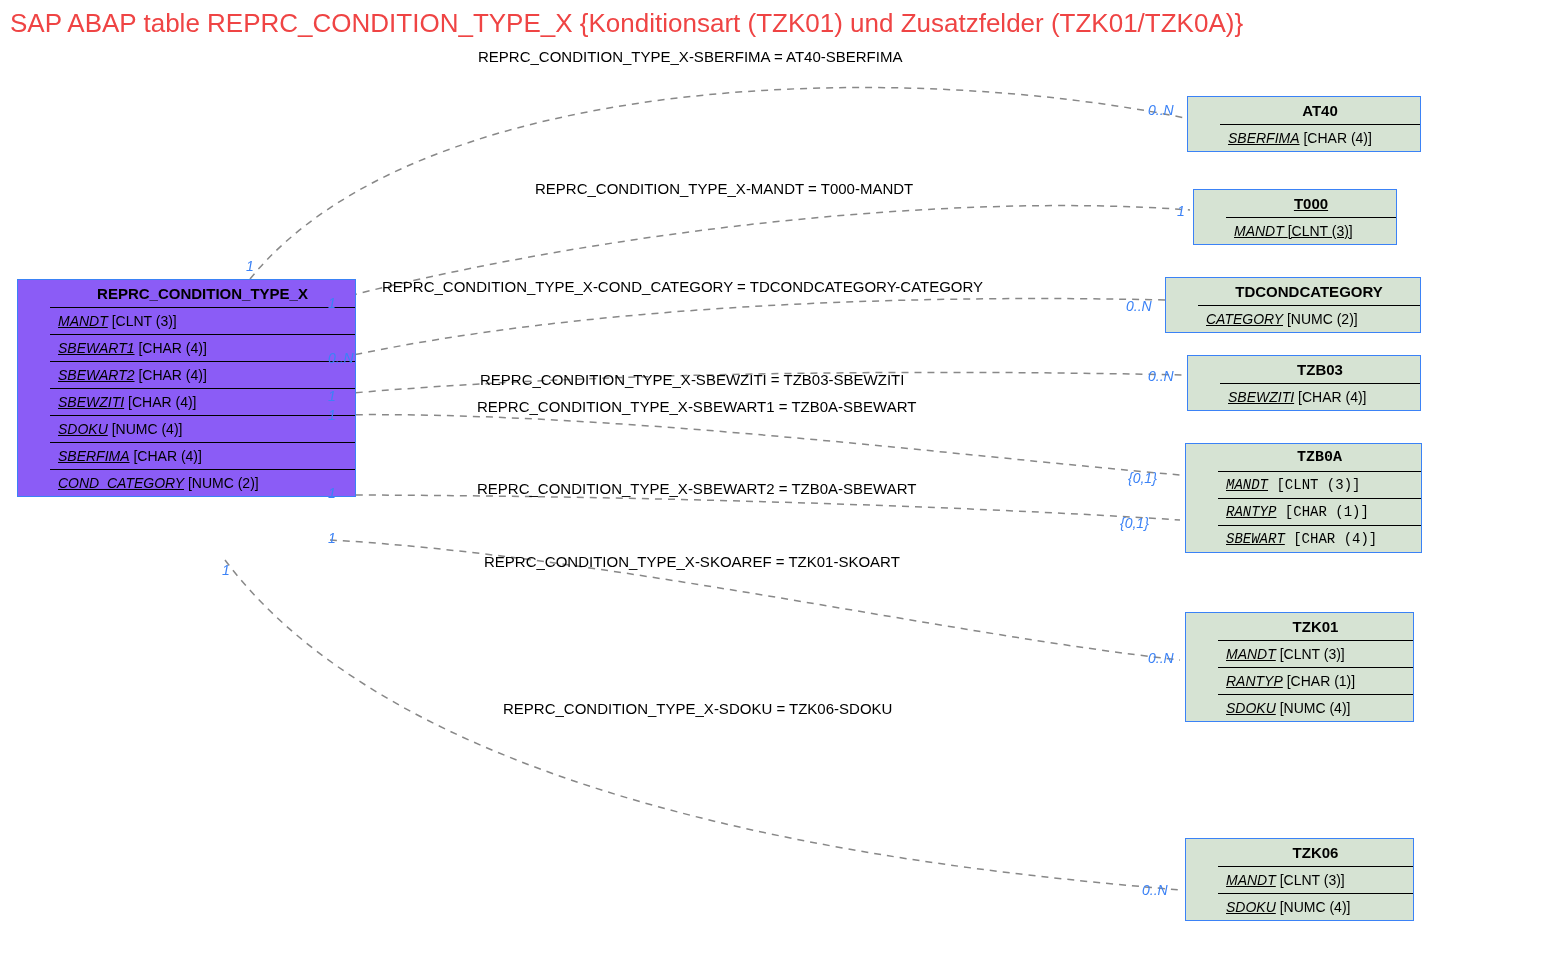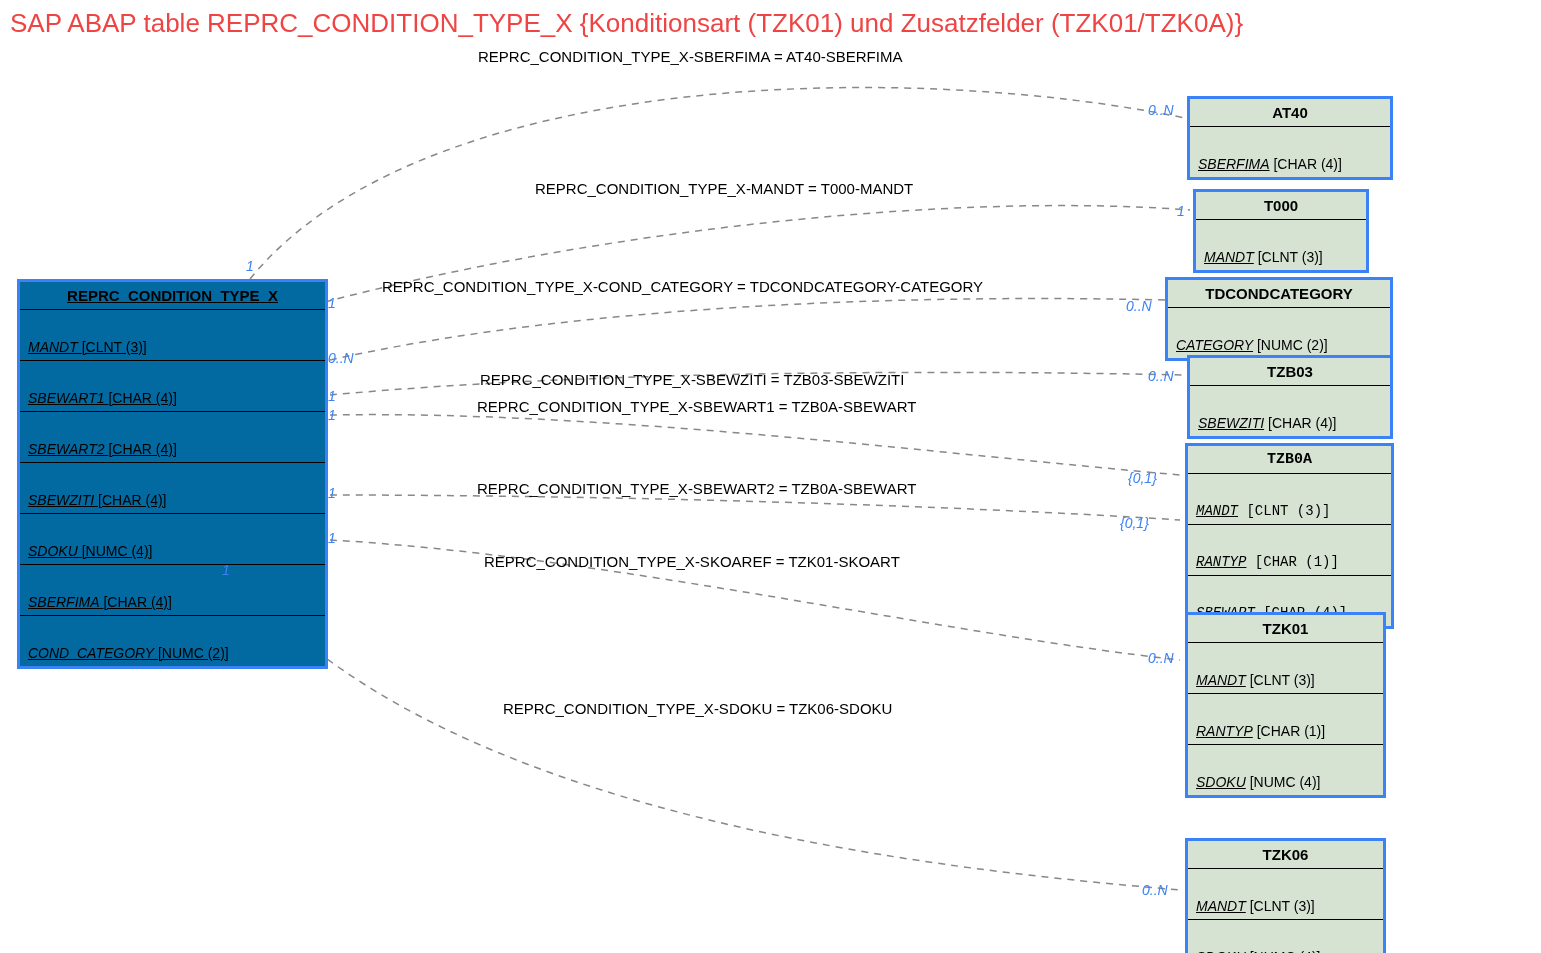--- a/index.html
+++ b/index.html
@@ -14,41 +14,40 @@
   }
   .title {
     position: absolute;
     top: 8px;
     left: 10px;
     font-size: 26px;
     color: #ef4444;
   }
   .entity {
     position: absolute;
-    border: 3px solid #3b82f6;
+    border: 1px solid #3b82f6;
     background: #d6e3d3;
     text-align: center;
+    padding-left: 32px;
   }
   .entity.main {
-    background: #0369a1;
-    text-decoration: underline;
+    background: #8b5cf6;
   }
   .entity .header {
     font-weight: bold;
     padding: 5px 8px;
     border-bottom: 1px solid #000;
     font-size: 15px;
   }
   .entity .row {
     padding: 5px 8px;
     border-bottom: 1px solid #000;
     font-size: 14px;
     text-align: left;
     white-space: nowrap;
-    margin-top: 24px;
   }
   .entity .row:last-child {
     border-bottom: none;
   }
   .entity .row .field {
     font-style: italic;
     text-decoration: underline;
   }
   .rel-label {
     position: absolute;
@@ -106,21 +105,21 @@
   <div class="row"><span class="field">SDOKU</span> <span>[NUMC (4)]</span></div>
   <div class="row"><span class="field">SBERFIMA</span> <span>[CHAR (4)]</span></div>
   <div class="row"><span class="field">COND_CATEGORY</span> <span>[NUMC (2)]</span></div>
 </div>
 
 <div class="entity" style="left:1187px; top:96px; width:200px;">
   <div class="header">AT40</div>
   <div class="row"><span class="field">SBERFIMA</span> <span>[CHAR (4)]</span></div>
 </div>
 
-<div class="entity" style="left:1193px; top:189px; width:170px;">
+<div class="entity" style="left:1193px; top:189px; width:170px;text-decoration:underline;">
   <div class="header">T000</div>
   <div class="row"><span class="field">MANDT</span> <span>[CLNT (3)]</span></div>
 </div>
 
 <div class="entity" style="left:1165px; top:277px; width:222px;">
   <div class="header">TDCONDCATEGORY</div>
   <div class="row"><span class="field">CATEGORY</span> <span>[NUMC (2)]</span></div>
 </div>
 
 <div class="entity" style="left:1187px; top:355px; width:200px;">

